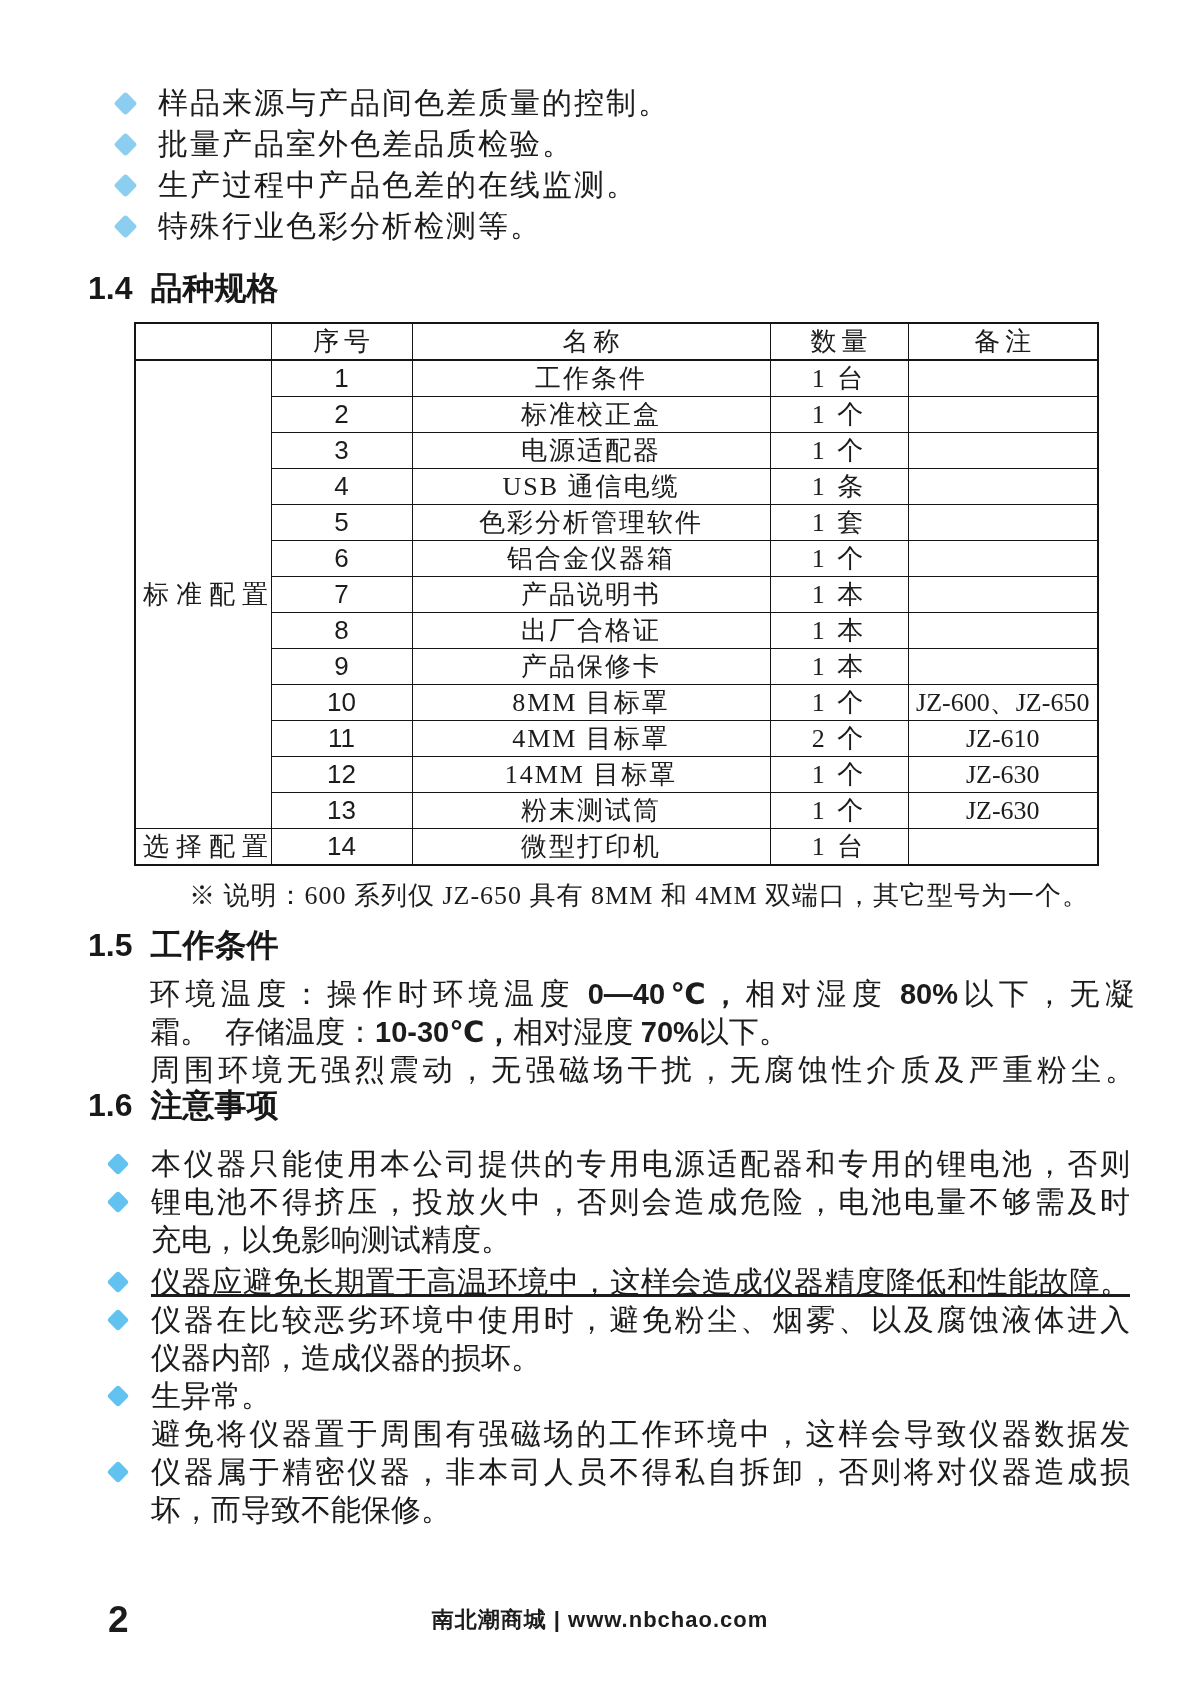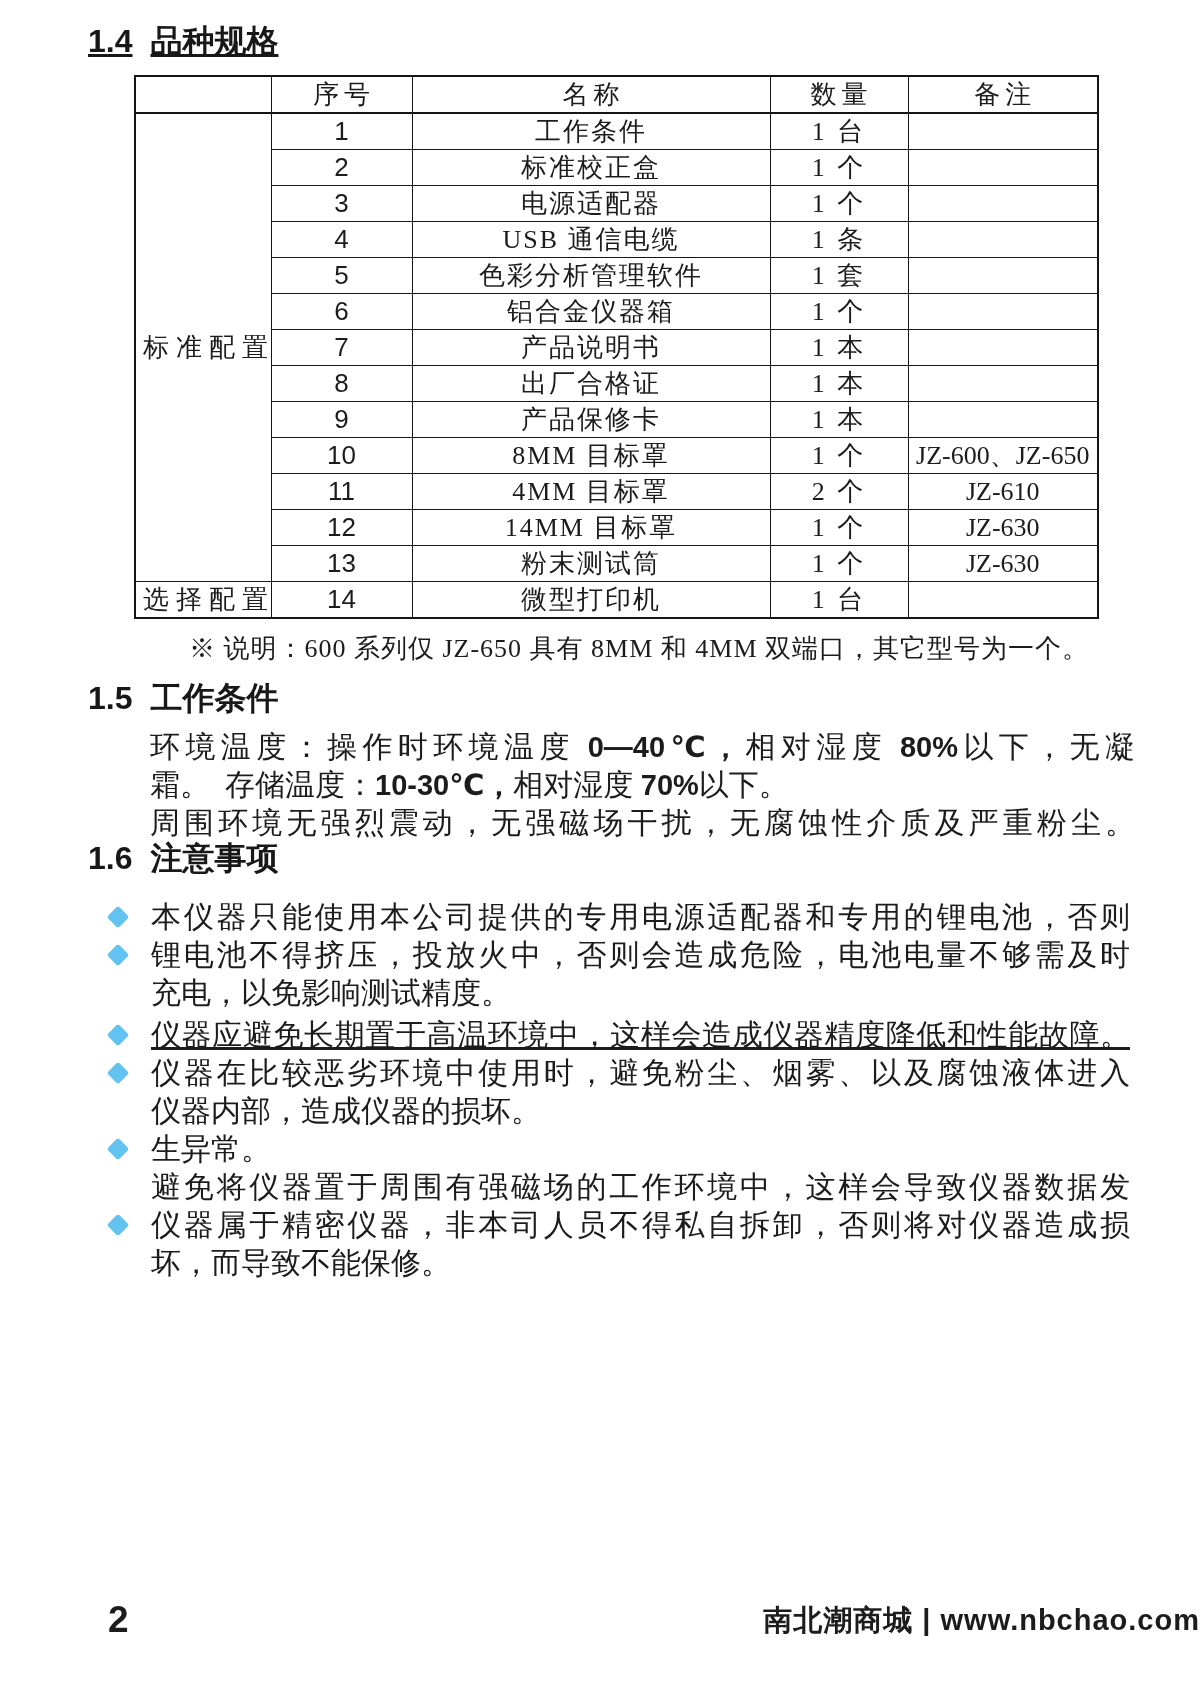--- a/index.html
+++ b/index.html
@@ -29,21 +29,21 @@
     margin-right:24px;
   }
   .notes-list .diamond{background:var(--bullet-blue-alt);width:16px;height:16px;}
   
   .sec-heading{
     display:flex;align-items:baseline;gap:18px;
     margin-left:88px;
     font-family:"Liberation Sans","DejaVu Sans",sans-serif;
     font-weight:bold;font-size:32px;line-height:32px;color:#181818;
   }
-  .h-spec{margin-top:25px;text-decoration:underline;}
+  .h-spec{margin-top:25px;}
   .h-work{margin-top:16px;}
   .h-notes{}
   
   table.spec{
     border-collapse:collapse;table-layout:fixed;
     margin:18px 0 0 134px;width:963px;
     border:2.5px solid var(--border-color);
   }
   table.spec th,table.spec td{
     border:1.5px solid var(--border-color);
@@ -80,30 +80,48 @@
   .bullet-text{width:985px;}
   .bullet-text .line{display:block;font-size:30px;line-height:38px;white-space:pre-wrap;}
   
   .footer{position:absolute;left:0;top:1598px;width:100%;height:44px;}
   .page-num{
     position:absolute;left:108px;top:0;
     font-family:"Liberation Sans","DejaVu Sans",sans-serif;
     font-size:37px;font-weight:600;line-height:44px;
   }
   .site{
-    text-align:right;
-    font-family:"Liberation Sans","DejaVu Sans",sans-serif;
-    font-weight:bold;font-size:29px;line-height:44px;letter-spacing:1px;
+    text-align:center;
+    font-family:"Liberation Sans","DejaVu Sans",sans-serif;
+    font-weight:bold;font-size:22px;line-height:44px;letter-spacing:1px;
   }
 </style>
 </head>
 <body>
 
 <div class="page">
 
+  <ul class="intro-list">
+    <li>
+      <span class="diamond"></span>
+      <span>样品来源与产品间色差质量的控制。</span>
+    </li>
+    <li>
+      <span class="diamond"></span>
+      <span>批量产品室外色差品质检验。</span>
+    </li>
+    <li>
+      <span class="diamond"></span>
+      <span>生产过程中产品色差的在线监测。</span>
+    </li>
+    <li>
+      <span class="diamond"></span>
+      <span>特殊行业色彩分析检测等。</span>
+    </li>
+  </ul>
 
   <div class="sec-heading h-spec">
     <span>1.4</span>
     <span>品种规格</span>
   </div>
 
   <table class="spec">
     <colgroup>
       <col style="width:136px">
         <col style="width:141px">

